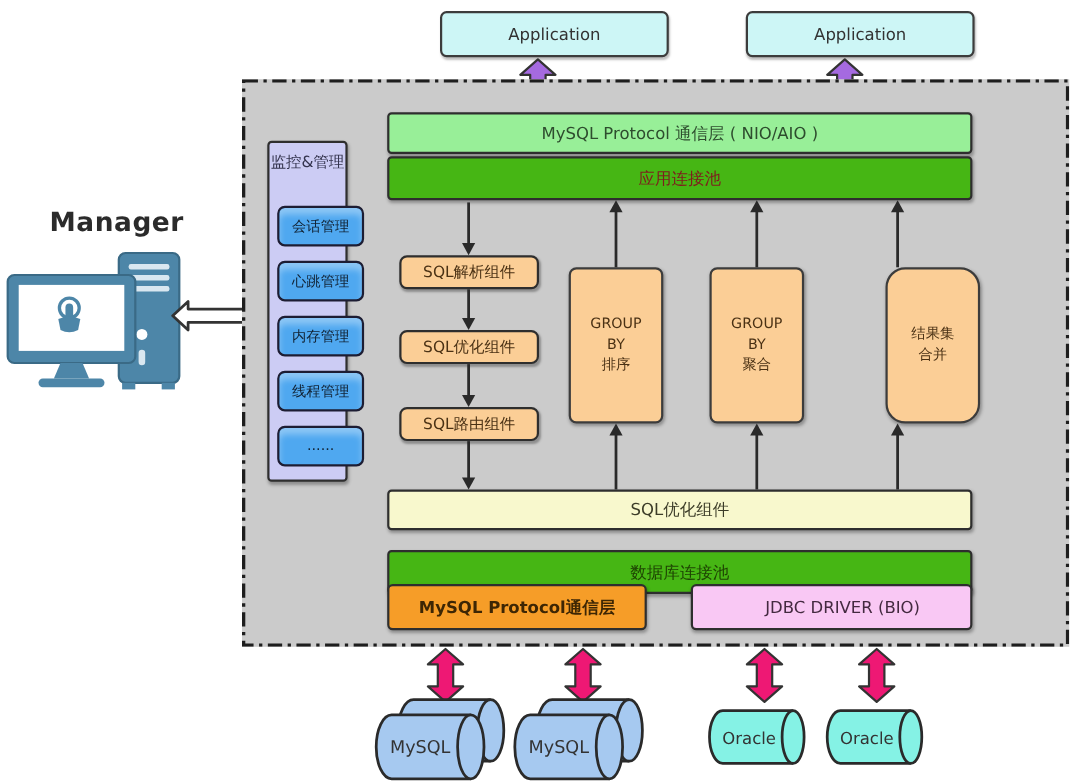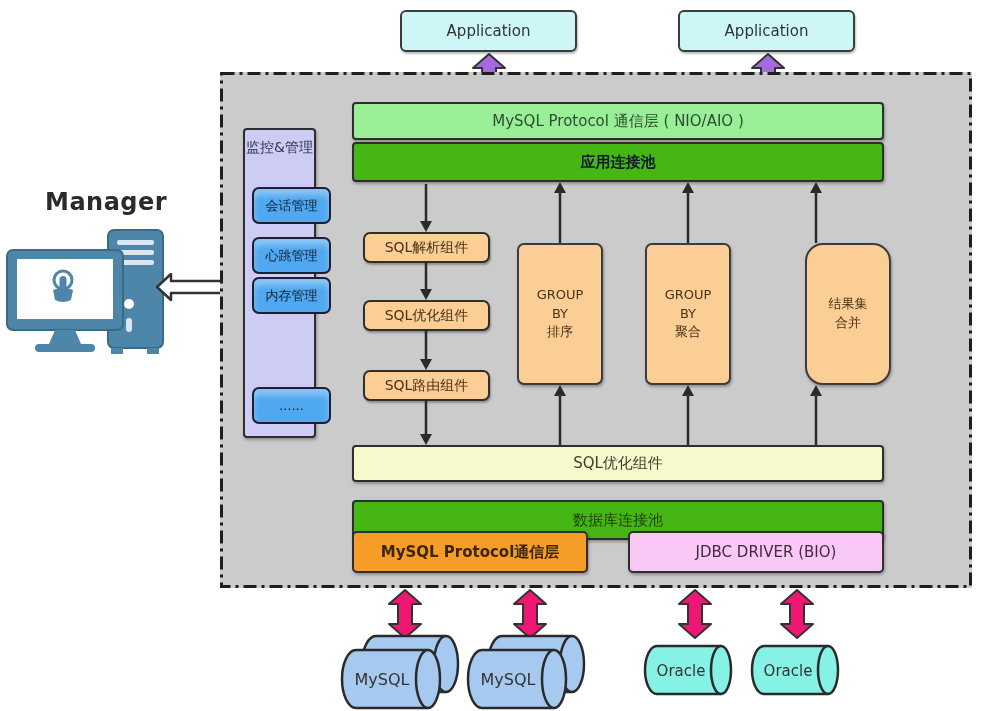--- a/index.html
+++ b/index.html
@@ -1,29 +1,29 @@
 <!DOCTYPE html>
 <html><head>
 <meta charset="utf-8">
 <style>
   html,body{margin:0;padding:0;background:#ffffff;font-family:"DejaVu Sans","Liberation Sans",sans-serif;}
   .stage{position:relative;width:981px;height:711px;background:#ffffff;overflow:hidden;}
   .abs{position:absolute;}
   .box{box-sizing:border-box;display:flex;align-items:center;justify-content:center;text-align:center;}
 
-  .app-box{width:177px;height:42px;background:#cdf6f6;border:2px solid #3c3c3c;border-radius:6px;
+  .app-box{width:208px;height:42px;background:#cdf6f6;border:2px solid #3c3c3c;border-radius:6px;
            font-size:15px;color:#333;box-shadow:1px 2px 2px rgba(0,0,0,.25);}
   .container{left:220px;top:72px;width:752px;height:516px;background:#cbcbcb;}
   .dash-border{position:absolute;left:0;top:0;pointer-events:none;}
 
   .bar{box-sizing:border-box;left:132px;width:532px;border:2px solid #2e2e2e;border-radius:4px;
        display:flex;align-items:center;justify-content:center;font-size:15px;
        box-shadow:1px 2px 3px rgba(0,0,0,.3);}
   .bar-nio{top:30px;height:38px;background:#98ef98;color:#2e4d2e;}
-  .bar-apppool{top:70px;height:40px;background:#46b614;color:#0f172a;font-weight:bold;}
+  .bar-apppool{top:70px;height:40px;background:#46b614;color:#7f1d1d;}
   .bar-exec{top:373px;height:37px;background:#f8f8cd;color:#3c3c28;}
   .bar-dbpool{top:428px;height:40px;background:#46b614;color:#1e4403;}
 
   .sidebar{box-sizing:border-box;left:23px;top:56px;width:73px;height:310px;background:#ccccf4;
            border:2px solid #2e2e2e;border-radius:4px;box-shadow:1px 2px 3px rgba(0,0,0,.3);}
   .sidebar-title{position:absolute;left:0;top:9px;width:100%;text-align:center;font-size:14px;color:#33334d;}
   .mon-btn{box-sizing:border-box;position:absolute;left:7px;width:79px;height:37px;background:#4fa8f0;
            border:2px solid #1d1d33;border-radius:7px;display:flex;align-items:center;justify-content:center;
            font-size:13px;color:#123;box-shadow:inset 0 6px 6px rgba(255,255,255,.35);}
 
@@ -89,21 +89,22 @@
 
   <div class="abs container">
     <svg class="dash-border" width="752" height="516">
       <rect x="1.5" y="1.5" width="749" height="513" fill="none" stroke="#1e1e1e" stroke-width="3" stroke-dasharray="13 5 3 5"></rect>
     </svg>
 
     <div class="abs sidebar">
       <div class="sidebar-title">监控&amp;管理</div>
       <div class="mon-btn" style="top:107px;">心跳管理</div>
       <div class="mon-btn" style="top:57px;">会话管理</div>
-      <div class="mon-btn" style="top:147px;">内存管理</div>
+      <div class="mon-btn" style="top:157px;">内存管理</div>
+      <div class="mon-btn" style="top:207px;">线程管理</div>
       <div class="mon-btn" style="top:257px;">......</div>
     </div>
 
     <div class="abs bar bar-nio">MySQL Protocol 通信层 ( NIO/AIO )</div>
     <div class="abs bar bar-apppool">应用连接池</div>
 
     <div class="abs comp-box" style="top:160px;">SQL解析组件</div>
     <div class="abs comp-box" style="top:228px;">SQL优化组件</div>
     <div class="abs comp-box" style="top:298px;">SQL路由组件</div>
 

